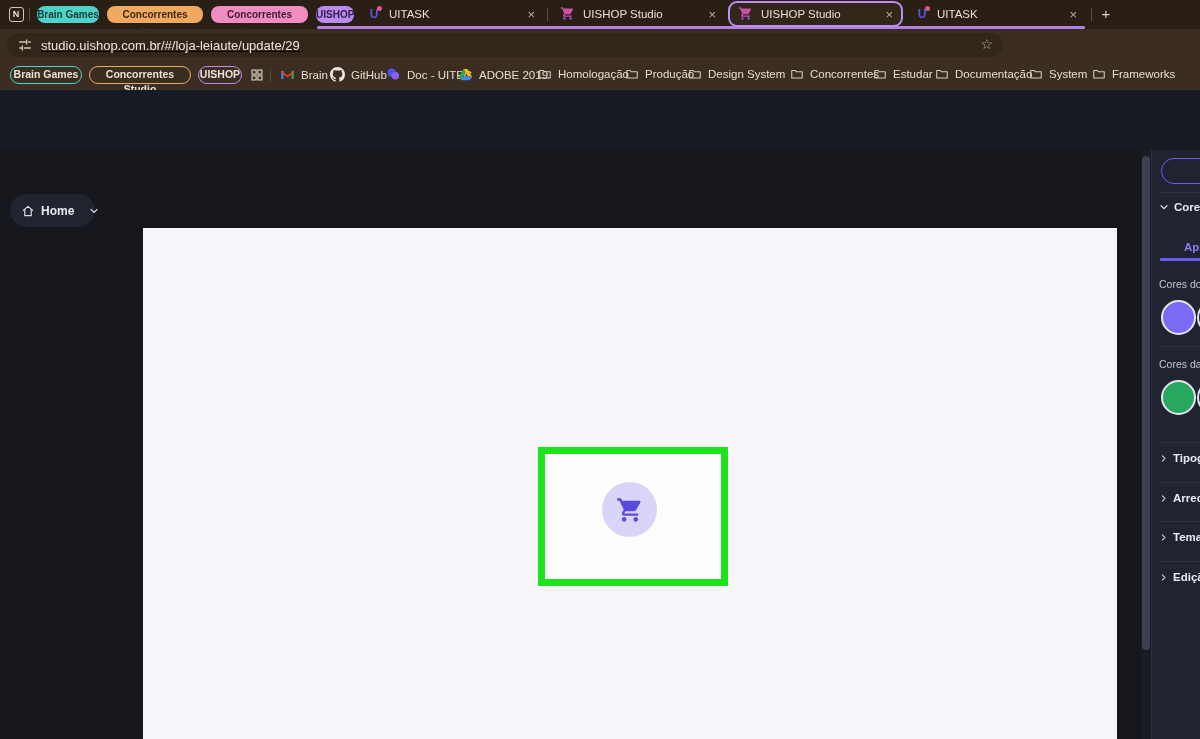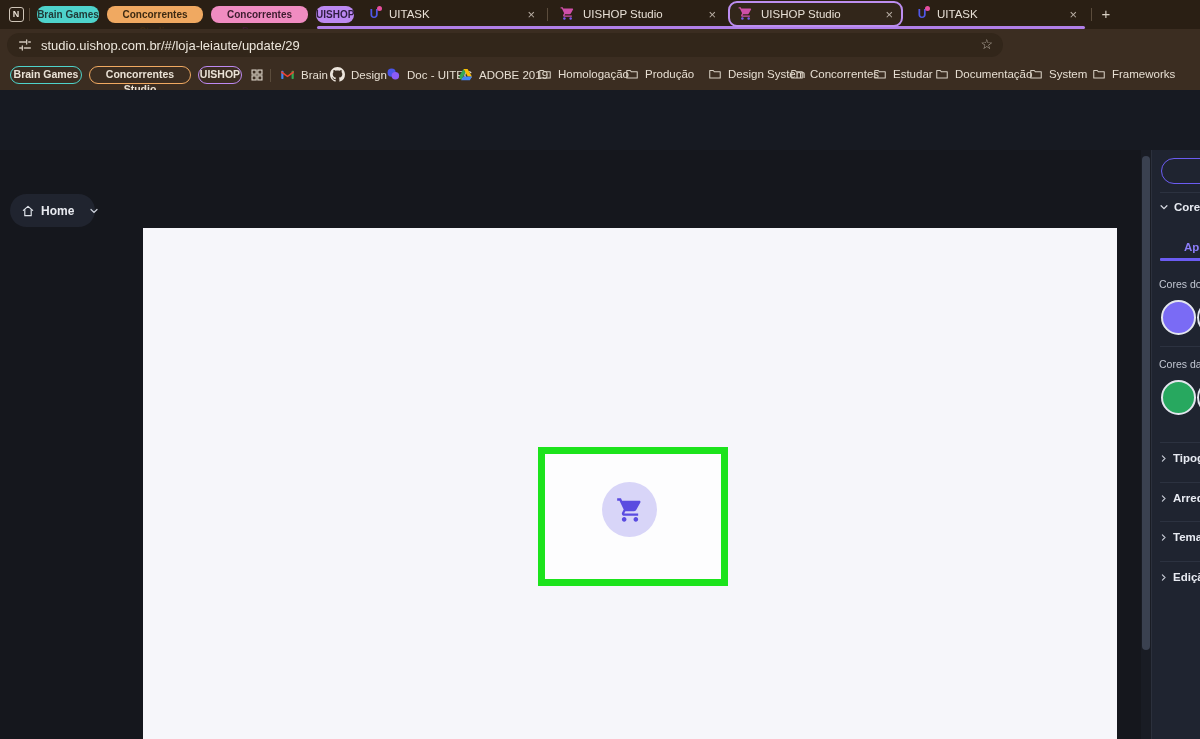--- a/index.html
+++ b/index.html
@@ -22,21 +22,21 @@
   .tab-t { font-size:11.5px; white-space:nowrap; overflow:hidden; flex:1; }
   .tab-x { margin-left:6px; font-size:13px; color:#b9afa5; line-height:1; }
   .fav { width:16px; height:16px; margin-right:7px; flex:0 0 16px; position:relative; }
   .fav-u { font-size:12px; font-weight:900; color:#5058e8; line-height:16px; display:block; text-align:center; }
   .fav-dot { position:absolute; right:0px; top:0px; width:5px; height:5px; border-radius:50%; background:#e84f9e; }
   .group-line { position:absolute; left:317px; bottom:0; width:768px; height:3px; background:#b07fe8; border-radius:2px; }
   .newtab { position:absolute; left:1097px; top:5px; width:18px; height:18px; color:#d8d0c4; font-size:15px; text-align:center; line-height:18px; }
 
   
   .omnibox { position:absolute; left:0; top:29px; width:1200px; height:32px; background:#3b2d21; }
-  .url-field { position:absolute; left:7px; top:4px; width:996px; height:24px; border-radius:12px; background:#32261a; display:flex; align-items:center; }
+  .url-field { position:absolute; left:7px; top:4px; width:996px; height:24px; border-radius:12px; background:#32261a; display:flex; align-items:center;text-decoration:underline; }
   .site-ic { width:16px; height:16px; margin:0 8px 0 10px; }
   .url-txt { font-size:13px; color:#ece6dc; white-space:nowrap; }
   .star { position:absolute; right:10px; top:3px; font-size:14px; color:#bcb2a6; }
   .ext { position:absolute; top:36px; width:19px; height:19px; border-radius:4px; overflow:hidden; }
 
   
   .bkrow { position:absolute; left:0; top:61px; width:1200px; height:29px; background:#3b2d21; }
   .bchip { position:absolute; top:5px; height:18px; border-radius:9px; border:1.5px solid; font-size:10.5px; font-weight:bold; line-height:15px; text-align:center; color:#eae2d6; }
   .bchip.teal { border-color:#4ed3cb; }
   .bchip.purple { border-color:#bd89f2; }
@@ -208,21 +208,21 @@
           <rect x="2" y="6" width="3.5" height="13" rx="1" fill="#4285f4"></rect>
           <rect x="18.5" y="6" width="3.5" height="13" rx="1" fill="#34a853"></rect>
           <path d="M2 6l10 7.5L22 6v3.5l-10 7-10-7z" fill="#ea4335"></path>
         </svg>
       <span>Brain</span>
     </div>
     <div class="bitem" style="left:330px">
       <svg width="15" height="15" viewBox="0 0 16 16">
           <path fill="#ece5dc" d="M8 0C3.58 0 0 3.58 0 8c0 3.54 2.29 6.53 5.47 7.59.4.07.55-.17.55-.38 0-.19-.01-.82-.01-1.49-2.01.37-2.53-.49-2.69-.94-.09-.23-.48-.94-.82-1.13-.28-.15-.68-.52-.01-.53.63-.01 1.08.58 1.23.82.72 1.21 1.87.87 2.33.66.07-.52.28-.87.51-1.07-1.78-.2-3.64-.89-3.64-3.95 0-.87.31-1.59.82-2.15-.08-.2-.36-1.02.08-2.12 0 0 .67-.21 2.2.82.64-.18 1.32-.27 2-.27s1.36.09 2 .27c1.53-1.04 2.2-.82 2.2-.82.44 1.1.16 1.92.08 2.12.51.56.82 1.27.82 2.15 0 3.07-1.87 3.75-3.65 3.95.29.25.54.73.54 1.48 0 1.07-.01 1.93-.01 2.2 0 .21.15.46.55.38A8.01 8.01 0 0 0 16 8c0-4.42-3.58-8-8-8z"></path>
         </svg>
-      <span>Design</span>
+      <span>GitHub</span>
     </div>
     <div class="bitem" style="left:386px">
       <svg width="15" height="15" viewBox="0 0 24 24">
           <circle cx="9" cy="9" r="6.5" fill="#4a55e8"></circle>
           <circle cx="15" cy="14" r="6" fill="#8b5cf6"></circle>
         </svg>
       <span>Doc - UITEC</span>
     </div>
     <div class="bitem" style="left:458px">
       <svg width="15" height="15" viewBox="0 0 24 24">
@@ -237,21 +237,21 @@
           <path d="M3 6h6l2 2.2h10V19H3z"></path>
         </svg>
       <span>Homologação</span>
     </div>
     <div class="bitem" style="left:625px">
       <svg width="14" height="14" viewBox="0 0 24 24" fill="none" stroke="#d6cec2" stroke-width="1.8" stroke-linejoin="round">
           <path d="M3 6h6l2 2.2h10V19H3z"></path>
         </svg>
       <span>Produção</span>
     </div>
-    <div class="bitem" style="left:708px">
+    <div class="bitem" style="left:688px">
       <svg width="14" height="14" viewBox="0 0 24 24" fill="none" stroke="#d6cec2" stroke-width="1.8" stroke-linejoin="round">
           <path d="M3 6h6l2 2.2h10V19H3z"></path>
         </svg>
       <span>Design System</span>
     </div>
     <div class="bitem" style="left:790px">
       <svg width="14" height="14" viewBox="0 0 24 24" fill="none" stroke="#d6cec2" stroke-width="1.8" stroke-linejoin="round">
           <path d="M3 6h6l2 2.2h10V19H3z"></path>
         </svg>
       <span>Concorrentes</span>

